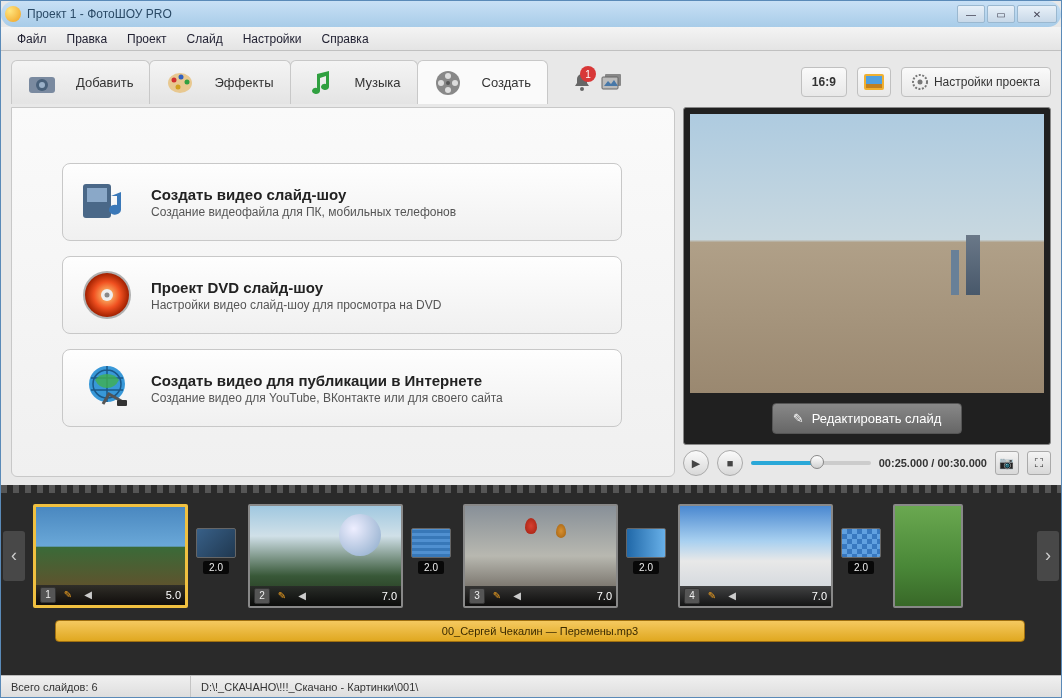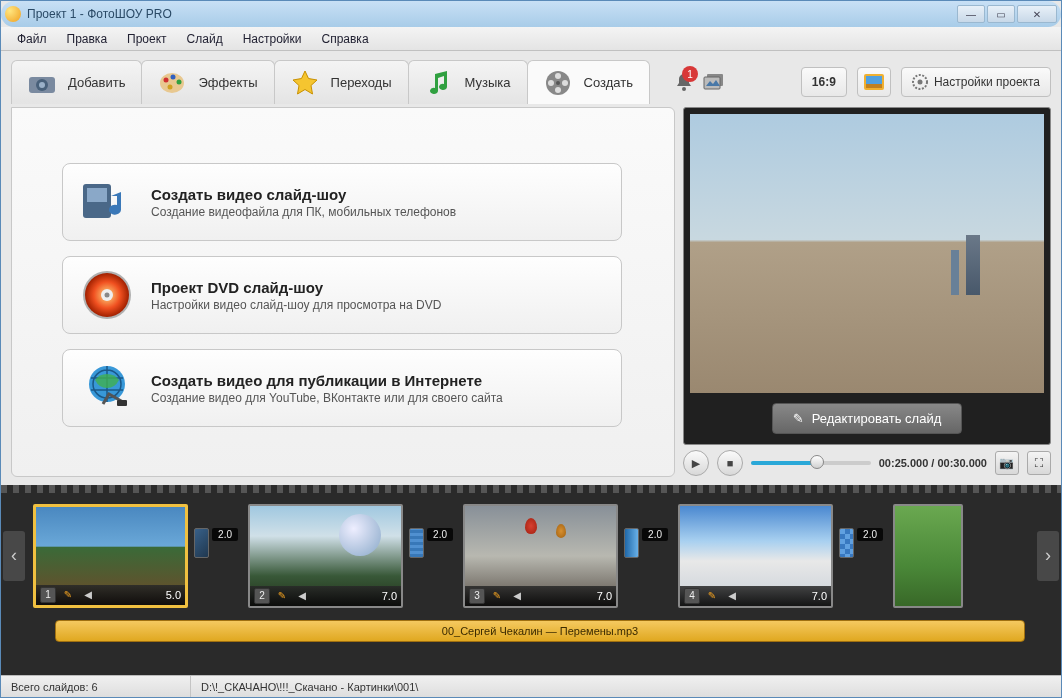--- a/index.html
+++ b/index.html
@@ -8,21 +8,21 @@
   .titlebar{height:26px;background:linear-gradient(#c8e0f5,#a8cce8);display:flex;align-items:center;padding:0 4px;font-size:12px;border-radius:13px;}
   .app-icon{width:16px;height:16px;margin-right:6px;background:radial-gradient(circle at 30% 30%,#ffe680,#f0a020);border-radius:50%;}
   .title-text{flex:1;color:#2a4a66;}
   .win-btns{display:flex;gap:0;}
   .win-btn{width:28px;height:18px;margin-left:2px;background:linear-gradient(#e8f0f8,#c8d8e8);border:1px solid #9ab8d0;border-radius:2px;display:flex;align-items:center;justify-content:center;font-size:10px;color:#445;font-family:Arial;}
   .win-btn.close{width:40px;background:linear-gradient(#e8f0f8,#c8d8e8);}
   .menubar{height:24px;background:linear-gradient(#f4f4f4,#e4e4e4);display:flex;align-items:center;padding:0 6px;border-bottom:1px solid #c0c0c0;}
   .menu-item{padding:5px 10px;font-size:12px;color:#223;}
   .toolbar-row{height:56px;display:flex;align-items:center;padding:6px 10px 0 10px;}
   .tab-set{display:flex;}
-  .big-tab{display:flex;align-items:center;gap:12px;height:44px;padding:0 16px;background:linear-gradient(#fdfdfd,#ececec);border:1px solid #c8c8c8;border-bottom:none;border-radius:6px 6px 0 0;margin-right:-1px;font-size:13px;}
+  .big-tab{display:flex;align-items:center;gap:20px;height:44px;padding:0 16px;background:linear-gradient(#fdfdfd,#ececec);border:1px solid #c8c8c8;border-bottom:none;border-radius:6px 6px 0 0;margin-right:-1px;font-size:13px;}
   .big-tab:not(.active){background:linear-gradient(#f4f4f4,#e4e4e4);}
   .big-tab.active{background:#fafafa;}
   .tab-icon{width:28px;height:28px;display:flex;align-items:center;justify-content:center;}
   .tool-right{margin-left:auto;display:flex;align-items:center;gap:10px;}
   .bell-area{position:relative;display:flex;align-items:center;gap:8px;margin-left:25px;}
   .bell{font-size:18px;color:#666;position:relative;}
   .badge{position:absolute;top:-6px;left:8px;background:#d83838;color:#fff;border-radius:8px;font-size:10px;width:16px;height:16px;display:flex;align-items:center;justify-content:center;}
   .small-ico{width:24px;height:20px;display:inline-flex;align-items:center;justify-content:center;font-size:14px;}
   .chip-btn{height:30px;padding:0 10px;background:linear-gradient(#fafafa,#e8e8e8);border:1px solid #c0c0c0;border-radius:4px;display:flex;align-items:center;gap:6px;font-size:12px;}
   .main-row{flex:1;display:flex;min-height:0;}
@@ -54,21 +54,21 @@
   .nav-arrow{position:absolute;top:50%;transform:translateY(-50%);width:22px;height:50px;background:rgba(80,80,80,.8);color:#ccc;display:flex;align-items:center;justify-content:center;font-size:18px;border-radius:3px;z-index:3;}
   .nav-arrow.left{left:2px;}
   .nav-arrow.right{right:2px;}
   .slide-item{display:flex;align-items:center;gap:6px;}
   .slide-thumb{width:155px;height:104px;border:2px solid #888;border-radius:2px;position:relative;overflow:hidden;}
   .slide-thumb.sel{border:3px solid #f0c040;}
   .slide-bar{position:absolute;bottom:0;left:0;right:0;height:20px;background:linear-gradient(rgba(40,40,40,.85),rgba(10,10,10,.95));display:flex;align-items:center;padding:0 4px;gap:4px;}
   .sn{width:16px;height:16px;background:#555;border:1px solid #333;color:#eee;font-size:10px;display:flex;align-items:center;justify-content:center;border-radius:2px;}
   .sicon{width:16px;height:16px;display:flex;align-items:center;justify-content:center;font-size:10px;color:#f0a020;}
   .sdur{margin-left:auto;color:#fff;font-size:11px;}
-  .trans-thumb{width:44px;height:56px;display:flex;flex-direction:row;align-items:flex-start;gap:3px;}
+  .trans-thumb{width:44px;height:56px;display:flex;flex-direction:column;align-items:center;gap:3px;}
   .trans-img{width:40px;height:30px;border:1px solid #666;background:linear-gradient(135deg,#386088,#203850);border-radius:2px;}
   .trans-dur{background:rgba(0,0,0,.8);color:#eee;font-size:10px;padding:1px 6px;border-radius:2px;}
   .audio-row{height:22px;margin:2px 36px 4px 54px;border-radius:9px;}
   .audio-bar{height:100%;background:linear-gradient(#f5c960,#e0a820);border:1px solid #a07010;border-radius:4px;display:flex;align-items:center;justify-content:center;font-size:11px;color:#3a2a00;}
   .bottom-ctrl{height:28px;background:linear-gradient(#3a3a3a,#282828);display:flex;align-items:center;}
   .mode-tab{height:28px;padding:0 14px;display:flex;align-items:center;color:#ddd;font-size:12px;border-right:1px solid #181818;}
   .mode-tab.active{background:#1a1a1a;}
   .undo-redo{display:flex;gap:8px;margin-left:14px;color:#ccc;font-size:14px;}
   .hscroll{flex:1;height:14px;background:#4a4a4a;border:1px solid #222;border-radius:7px;margin:0 14px;position:relative;}
   .hscroll-thumb{position:absolute;left:0;width:42%;top:1px;bottom:1px;background:linear-gradient(#888,#5a5a5a);border-radius:6px;}
@@ -120,28 +120,20 @@
               <circle cx="8" cy="9" r="2.5" fill="#d03030"></circle>
               <circle cx="15" cy="6" r="2.5" fill="#3060c0"></circle>
               <circle cx="21" cy="11" r="2.5" fill="#30a040"></circle>
               <circle cx="12" cy="16" r="2.5" fill="#d0a020"></circle>
             </svg>
           </span>
         <span>Эффекты</span>
       </div>
       <div class="big-tab">
         <span class="tab-icon">
-            <svg width="26" height="26" viewBox="0 0 26 26">
-              <path d="M13 1l3.5 7.5L25 10l-6 5.5L20.5 24 13 19.5 5.5 24 7 15.5 1 10l8.5-1.5z" fill="#f5c530" stroke="#c89000" stroke-width="1"></path>
-            </svg>
-          </span>
-        <span>Переходы</span>
-      </div>
-      <div class="big-tab">
-        <span class="tab-icon">
             <svg width="24" height="26" viewBox="0 0 24 26">
               <path d="M8 4l12-3v16a4 3 0 11-3-3V6L11 8v13a4 3 0 11-3-3z" fill="#30a040"></path>
             </svg>
           </span>
         <span>Музыка</span>
       </div>
       <div class="big-tab active">
         <span class="tab-icon">
             <svg width="26" height="26" viewBox="0 0 26 26">
               <circle cx="13" cy="13" r="12" fill="#888"></circle>

